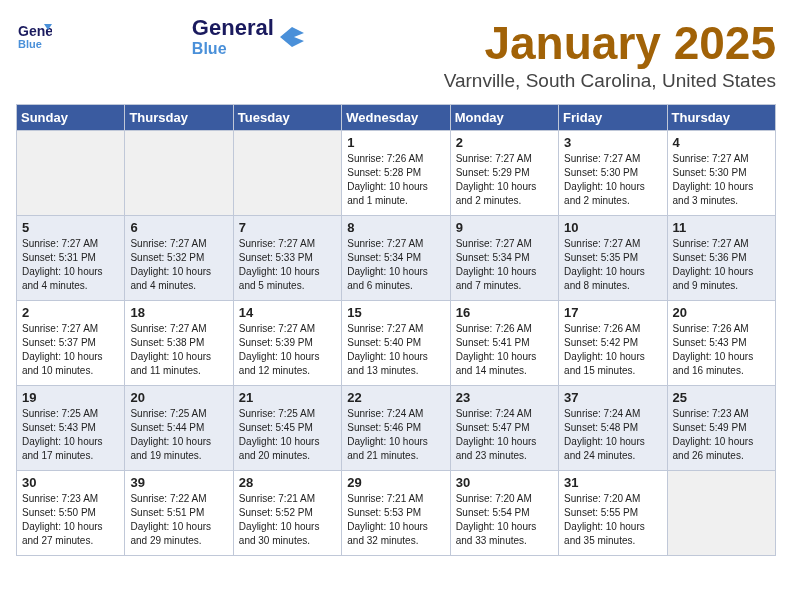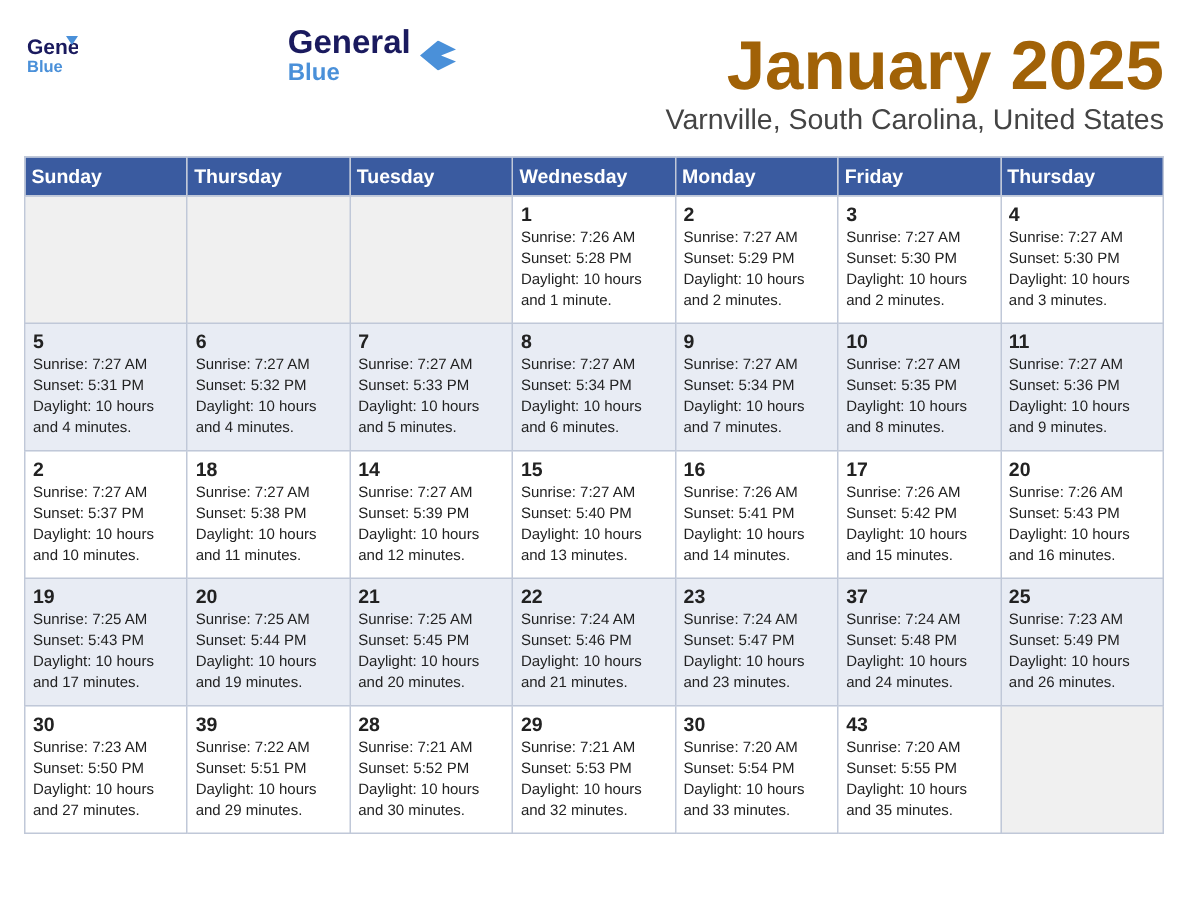--- a/index.html
+++ b/index.html
@@ -330,21 +330,21 @@
 and 32 minutes.</div>
         </td>
         <td>
           <div class="day-num">30</div>
           <div class="day-info" style="white-space: pre-line;">Sunrise: 7:20 AM
 Sunset: 5:54 PM
 Daylight: 10 hours
 and 33 minutes.</div>
         </td>
         <td>
-          <div class="day-num">43</div>
+          <div class="day-num">31</div>
           <div class="day-info" style="white-space: pre-line;">Sunrise: 7:20 AM
 Sunset: 5:55 PM
 Daylight: 10 hours
 and 35 minutes.</div>
         </td>
         <td class="empty"></td>
       </tr>
     </tbody>
 </table>
 

